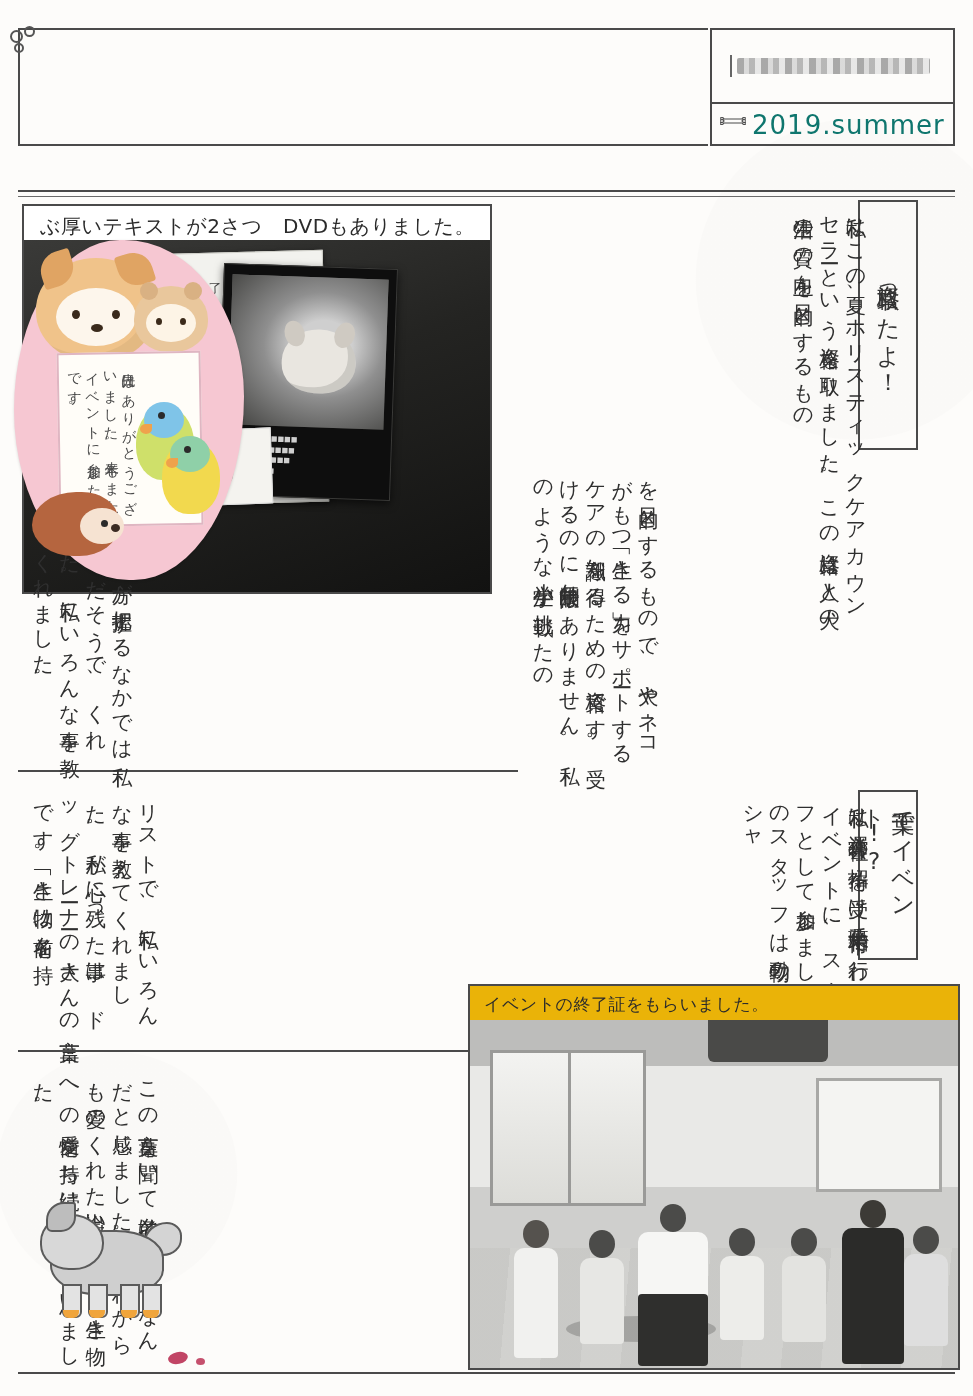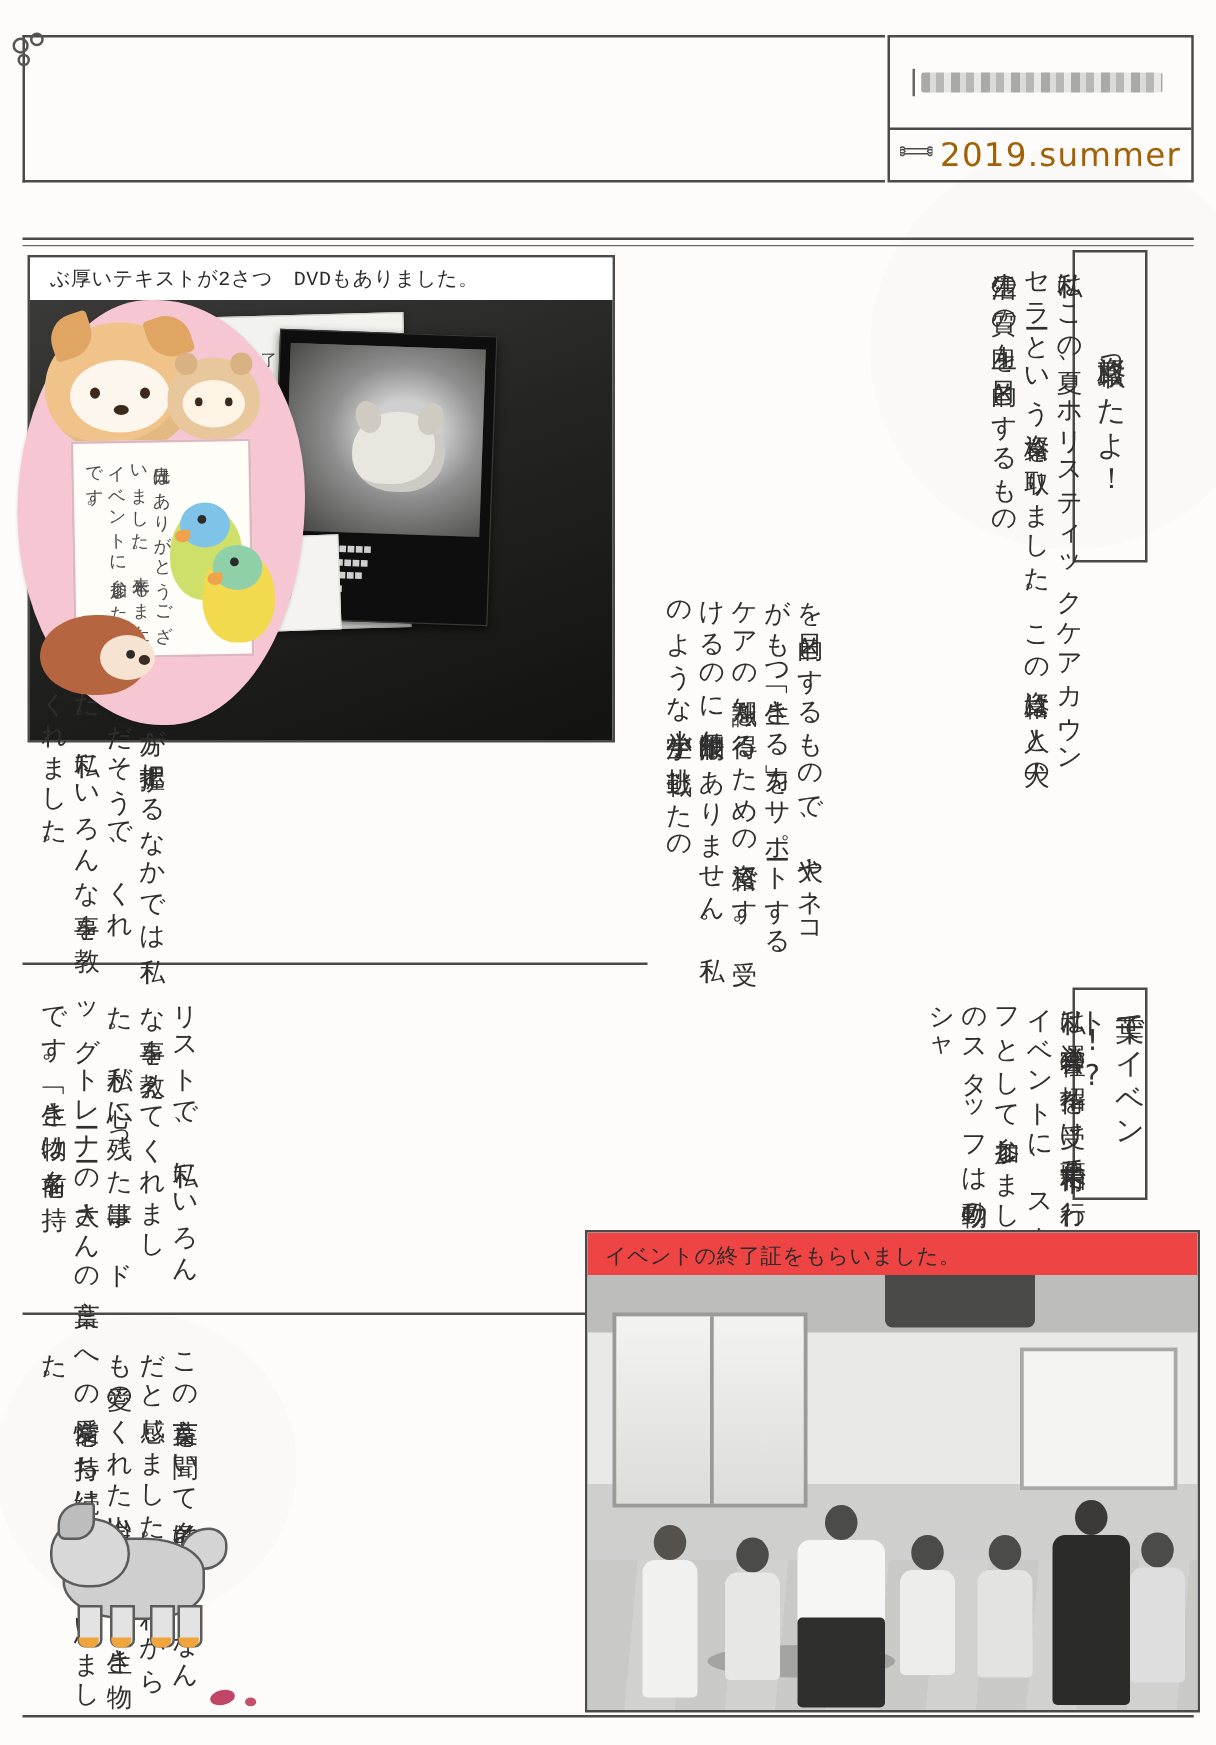--- a/index.html
+++ b/index.html
@@ -70,21 +70,21 @@
   .issue-logo .bar{
     width:2px;height:22px;background:#666;
   }
   .issue-logo .smear{
     flex:1;height:16px;
     background:repeating-linear-gradient(90deg,#8d8d8d 0 7px,#cfcfcf 7px 12px,#a0a0a0 12px 18px,#e0e0e0 18px 24px);
     opacity:.75;
     border-radius:2px;
   }
   .issue-date{
-    position:absolute;left:40px;top:80px;font-size:26px;color:#a16207;
+    position:absolute;left:40px;top:80px;font-size:26px;color:#0f766e;
     letter-spacing:1px;
   }
   .bone{
     position:absolute;left:8px;top:86px;width:26px;height:12px;
   }
 
   
   .rule{position:absolute;background:#4a4a4a;height:2px;}
   .rule-1{left:18px;top:190px;width:937px;}
   .rule-2{left:18px;top:196px;width:937px;height:1px;background:#6a6a6a;}
@@ -113,21 +113,21 @@
   .photo-frame{
     position:absolute;border:2px solid #4a4a4a;box-sizing:border-box;
     background:#fff;overflow:hidden;
   }
 
   
   #photo1{left:22px;top:204px;width:470px;height:390px;}
   #photo1 .capbar{
     position:absolute;left:0;top:0;right:0;height:34px;border-bottom:2px solid #4a4a4a;background:#fff;
   }
-  #photo1 .capbar span{position:absolute;left:16px;top:7px;font-size:16px;font-family:Liberation Mono, monospace;}
+  #photo1 .capbar span{position:absolute;left:16px;top:7px;font-size:20px;}
   #photo1 .img{
     position:absolute;left:0;top:34px;right:0;bottom:0;
     background:#1d1d1d;
   }
   .desk{
     position:absolute;inset:0;
     background:
       linear-gradient(160deg,#3a3a38 0%,#242422 45%,#121211 100%);
   }
   .paperdoc{
@@ -242,21 +242,21 @@
     position:absolute;left:18px;top:252px;width:86px;height:64px;
     background:#b5653f;border-radius:55% 45% 48% 52%;
   }
   .hedge .f{position:absolute;right:-6px;top:16px;width:44px;height:36px;background:#f6e3d2;border-radius:50%;}
   .hedge .ey{position:absolute;right:10px;top:28px;width:7px;height:7px;background:#2b2b2b;border-radius:50%;}
   .hedge .nz{position:absolute;right:-2px;top:32px;width:9px;height:8px;background:#3b2b22;border-radius:50%;}
 
   
   #photo2{left:468px;top:984px;width:492px;height:386px;}
   #photo2 .capbar{
-    position:absolute;left:0;top:0;right:0;height:34px;border-bottom:2px solid #4a4a4a;background:#ef4444;
+    position:absolute;left:0;top:0;right:0;height:34px;border-bottom:2px solid #4a4a4a;background:#eab308;
   }
   #photo2 .capbar span{position:absolute;left:14px;top:7px;font-size:17px;}
   #photo2 .img{position:absolute;left:0;top:34px;right:0;bottom:0;background:#d6d6d4;overflow:hidden;}
   .room{
     position:absolute;inset:0;
     background:linear-gradient(#e9e9e7 0 48%, #cfcfcd 48% 100%);
   }
   .room .ceiling{position:absolute;left:0;right:0;top:0;height:46px;background:#bdbdbb;}
   .room .window{
     position:absolute;left:20px;top:30px;width:150px;height:150px;

